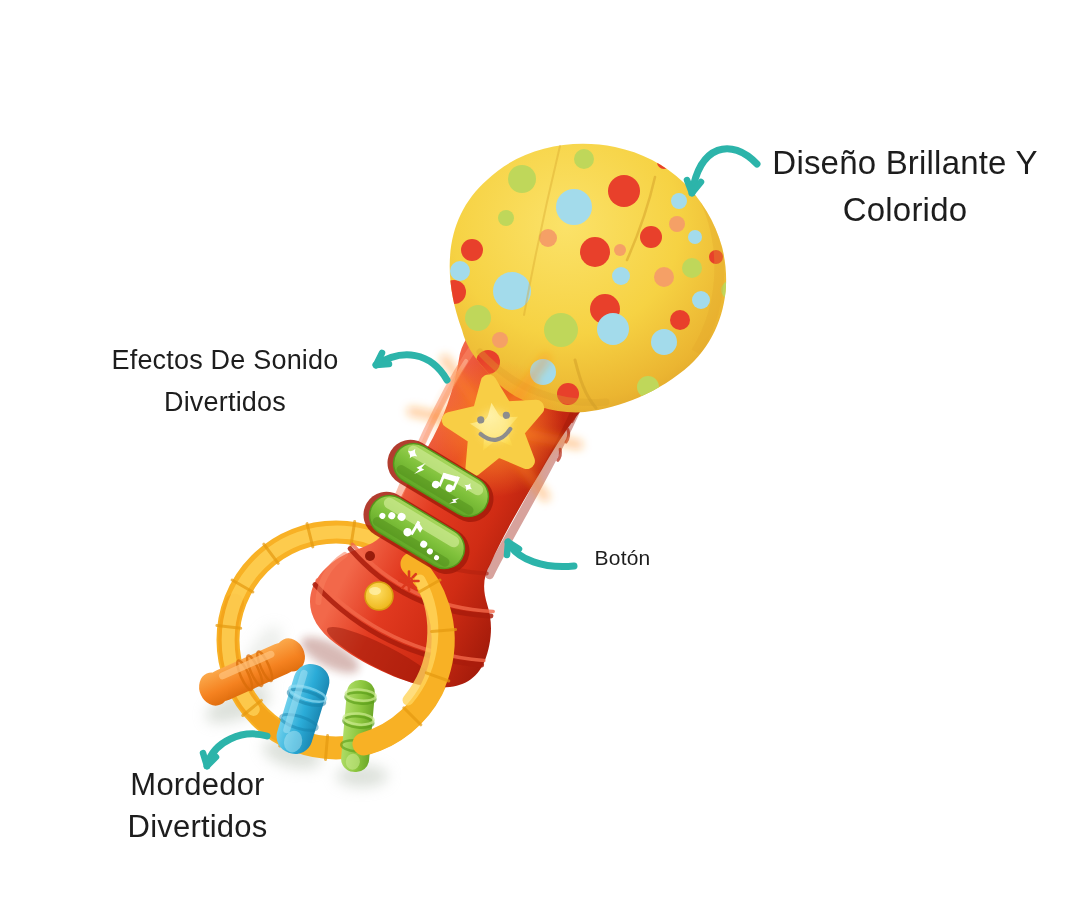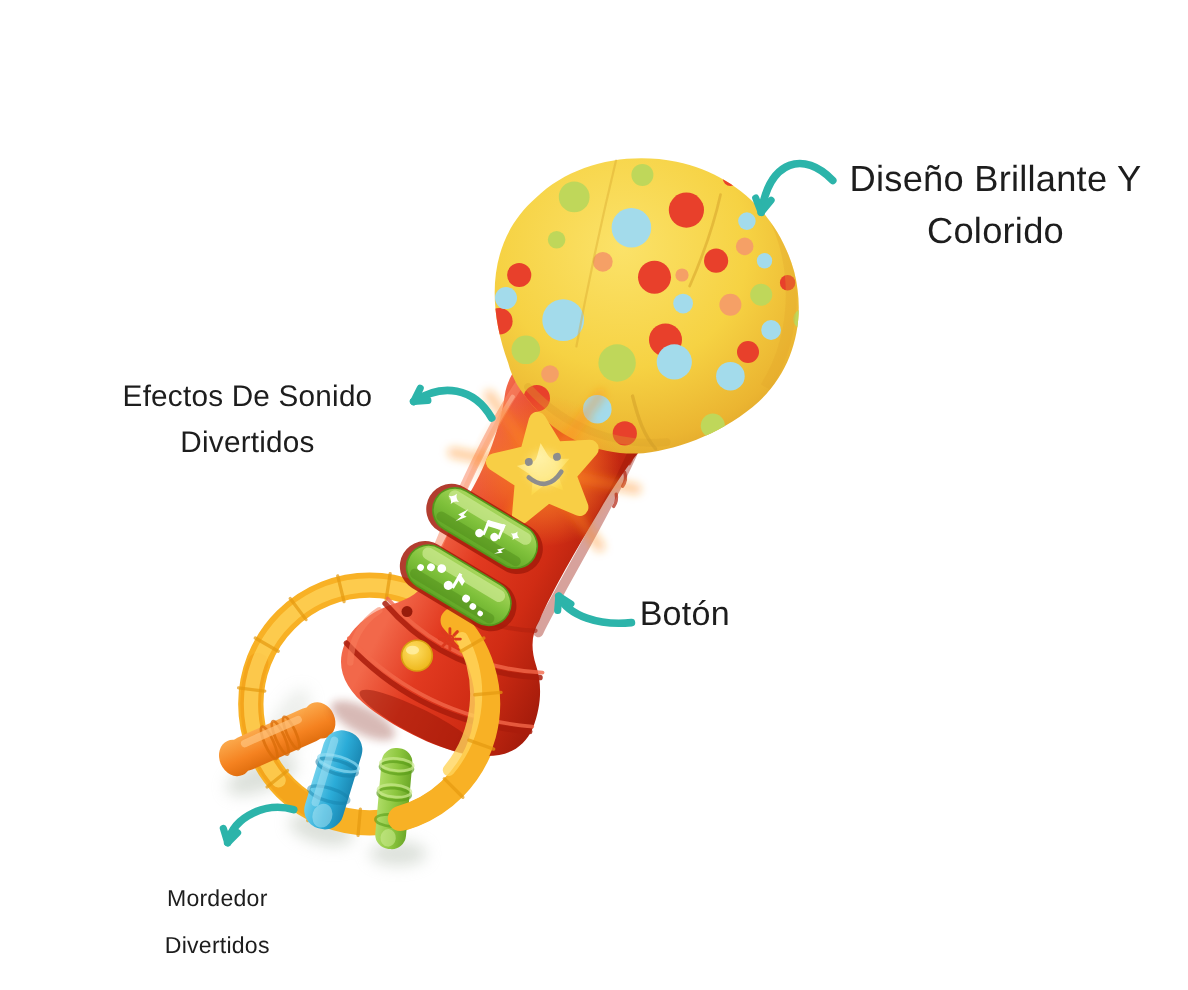--- a/index.html
+++ b/index.html
@@ -15,22 +15,22 @@
   #toy-svg { position: absolute; left: 0; top: 0; }
   .label {
     position: absolute;
     text-align: center;
     color: #1D1D1D;
     font-weight: 500;
     letter-spacing: 0.2px;
   }
   .label-design  { left: 700px; top: 139px; width: 410px; font-size: 33px; line-height: 47px; }
   .label-sound   { left:  40px; top: 339px; width: 370px; font-size: 27px; line-height: 42px; }
-  .label-button  { left: 480px; top: 537px; width: 285px; font-size: 31px; line-height: 42px; }
-  .label-teether { left:  30px; top: 764px; width: 335px; font-size: 21px; line-height: 42px; margin-top: 33px; }
+  .label-button  { left: 480px; top: 537px; width: 285px; font-size: 21px; line-height: 42px; }
+  .label-teether { left:  30px; top: 764px; width: 335px; font-size: 31px; line-height: 42px; }
 </style>
 </head>
 <body>
 
 <div id="canvas">
 
 <svg id="toy-svg" width="1080" height="900" viewBox="0 0 1080 900">
   <defs>
     <radialGradient id="headGrad" cx="42%" cy="30%" r="75%">
       <stop offset="0%" stop-color="#FBE269"></stop>

